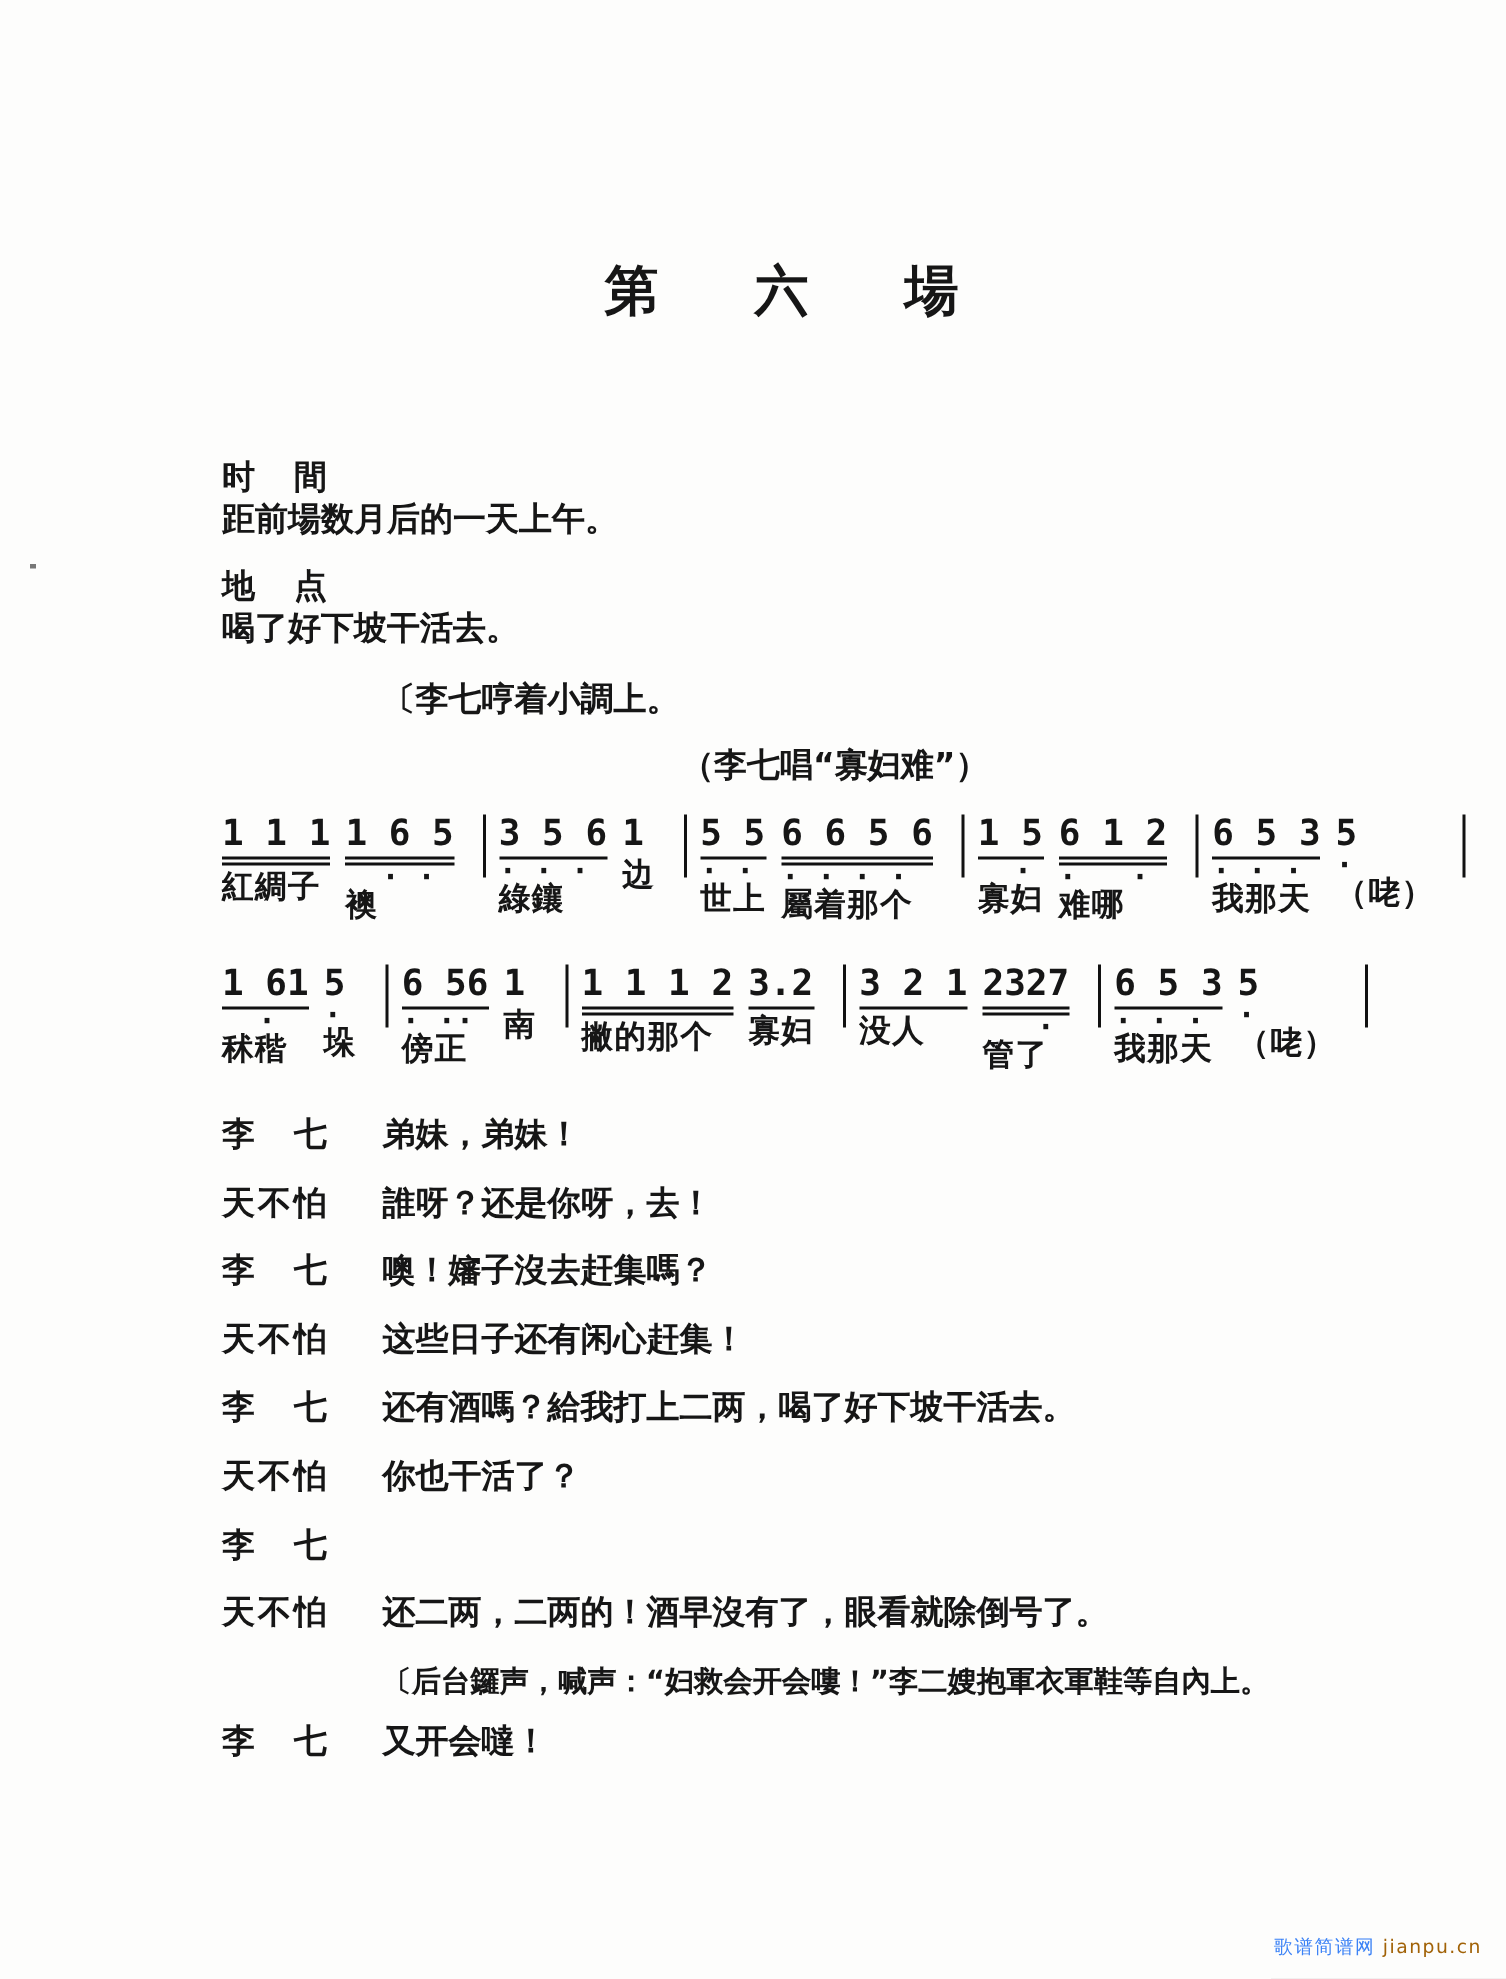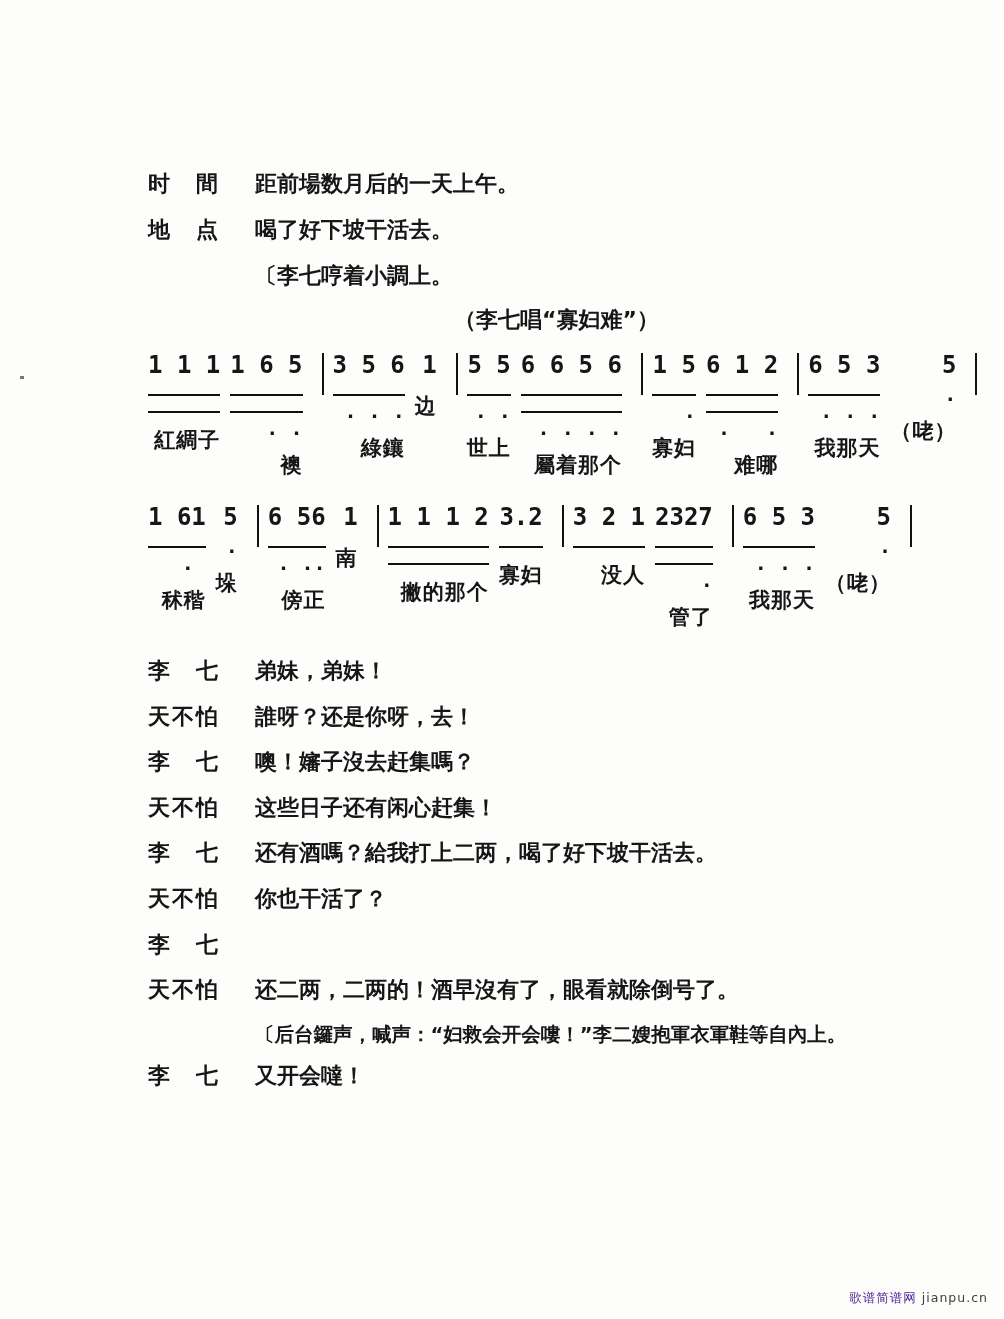--- a/index.html
+++ b/index.html
@@ -13,28 +13,28 @@
     box-sizing:border-box;
     padding:170px 56px 0 148px;
   }
   .title{
     text-align:center;
     font-size:36px;
     font-weight:700;
     letter-spacing:14px;
     margin:0 40px 86px 0;
   }
-  .meta-row{display:flex;font-size:22px;font-weight:700;margin-bottom:18px;line-height:1.25;}
+  .meta-row{display:flex;font-size:22px;font-weight:700;margin-bottom:18px;line-height:1.25;flex-direction:column;}
   .label-col{width:107px;flex-shrink:0;letter-spacing:2px;}
   .direction-entrance{font-size:22px;font-weight:700;margin:10px 0 14px 107px;}
   .direction-song{font-size:22px;font-weight:700;margin:0 0 18px 17px;text-align:center;}
   
   .music{margin-bottom:10px;}
   .mline{display:flex;align-items:flex-start;margin-bottom:26px;}
-  .mcell{display:inline-flex;flex-direction:column;align-items:flex-end;margin-right:10px;gap:13px;}
+  .mcell{display:inline-flex;flex-direction:column;align-items:flex-start;margin-right:10px;}
   .digits{
     font-family:"DejaVu Sans Mono",monospace;
     font-weight:700;font-size:24px;line-height:1;
     white-space:pre;padding-bottom:2px;
   }
   .ul{height:2px;background:#111;width:100%;margin-top:2px;}
   .dts{
     font-family:"DejaVu Sans Mono",monospace;
     font-weight:700;font-size:20px;line-height:10px;
     white-space:pre;margin-top:2px;
@@ -46,30 +46,31 @@
   .drow{display:flex;font-size:22px;font-weight:700;margin-bottom:17px;line-height:1.3;}
   .drow .spk{width:107px;flex-shrink:0;letter-spacing:2px;}
   .drow .txt{flex:1;}
   .drow.direction{margin-bottom:15px;}
   .drow.direction-small .txt{font-size:19.5px;letter-spacing:0;}
   .page-number{font-size:20px;font-weight:700;margin:26px 0 0 47px;}
   .watermark{
     position:absolute;right:16px;bottom:12px;
     font-size:12.5px;font-weight:400;letter-spacing:1px;
   }
-  .wm-name{color:#4c1d95;}
-  .wm-url{color:#404040;}
+  .wm-name{color:#3b82f6;}
+  .wm-url{color:#a16207;}
   .scan-dot{position:absolute;left:20px;top:376px;width:4px;height:3px;background:#777;}
 </style>
 </head>
 <body>
 
 <div class="page">
   <div class="scan-dot"></div>
 
+  <h1 class="title">第　六　場</h1>
 
   <div id="meta">
       <div class="meta-row">
         <span class="label-col">时　間</span>
         <span>距前場数月后的一天上午。</span>
       </div>
       <div class="meta-row">
         <span class="label-col">地　点</span>
         <span>喝了好下坡干活去。</span>
       </div>

